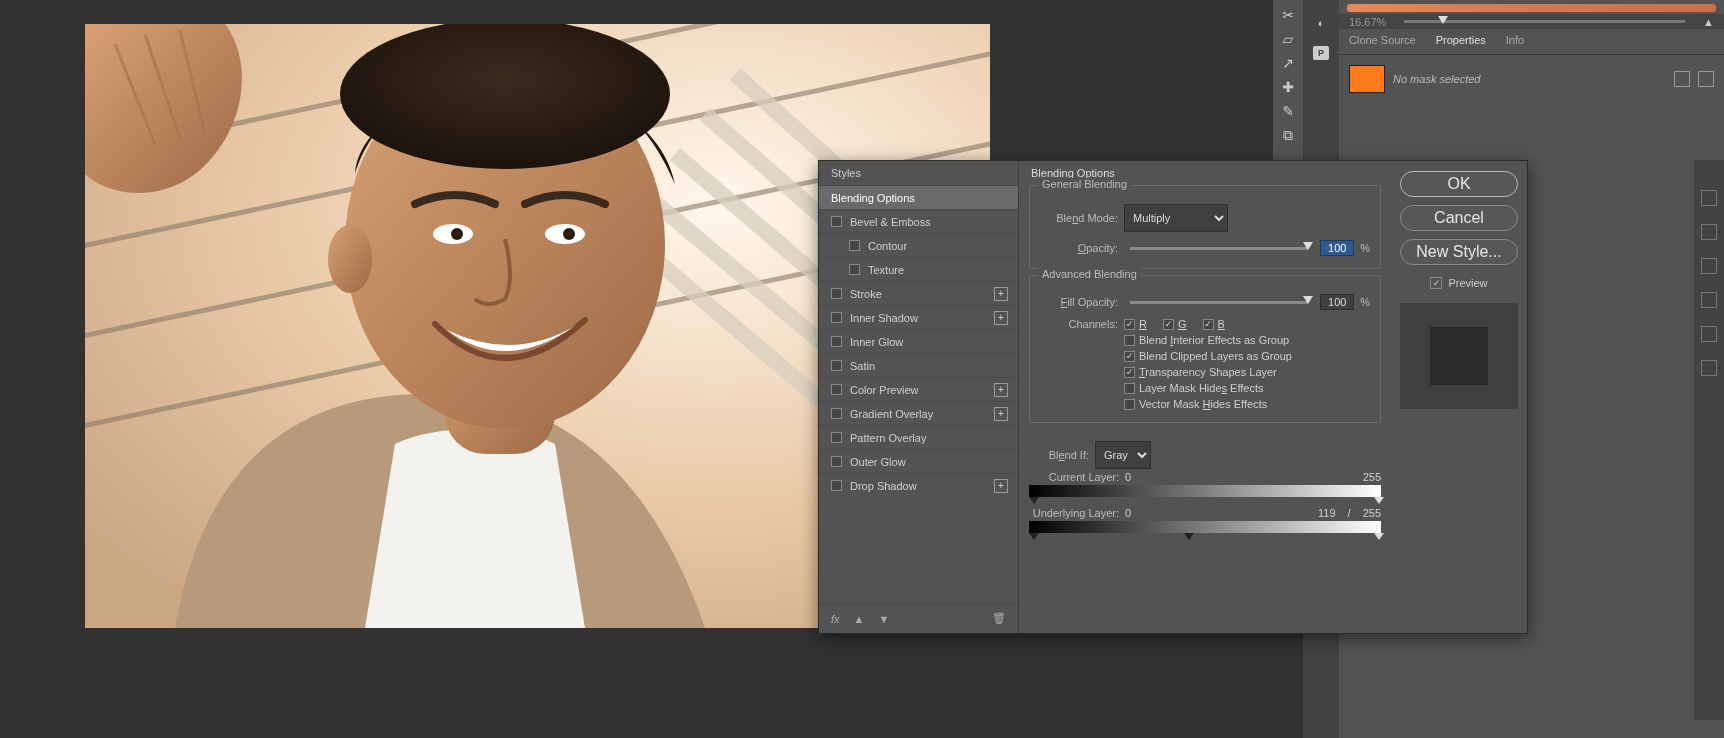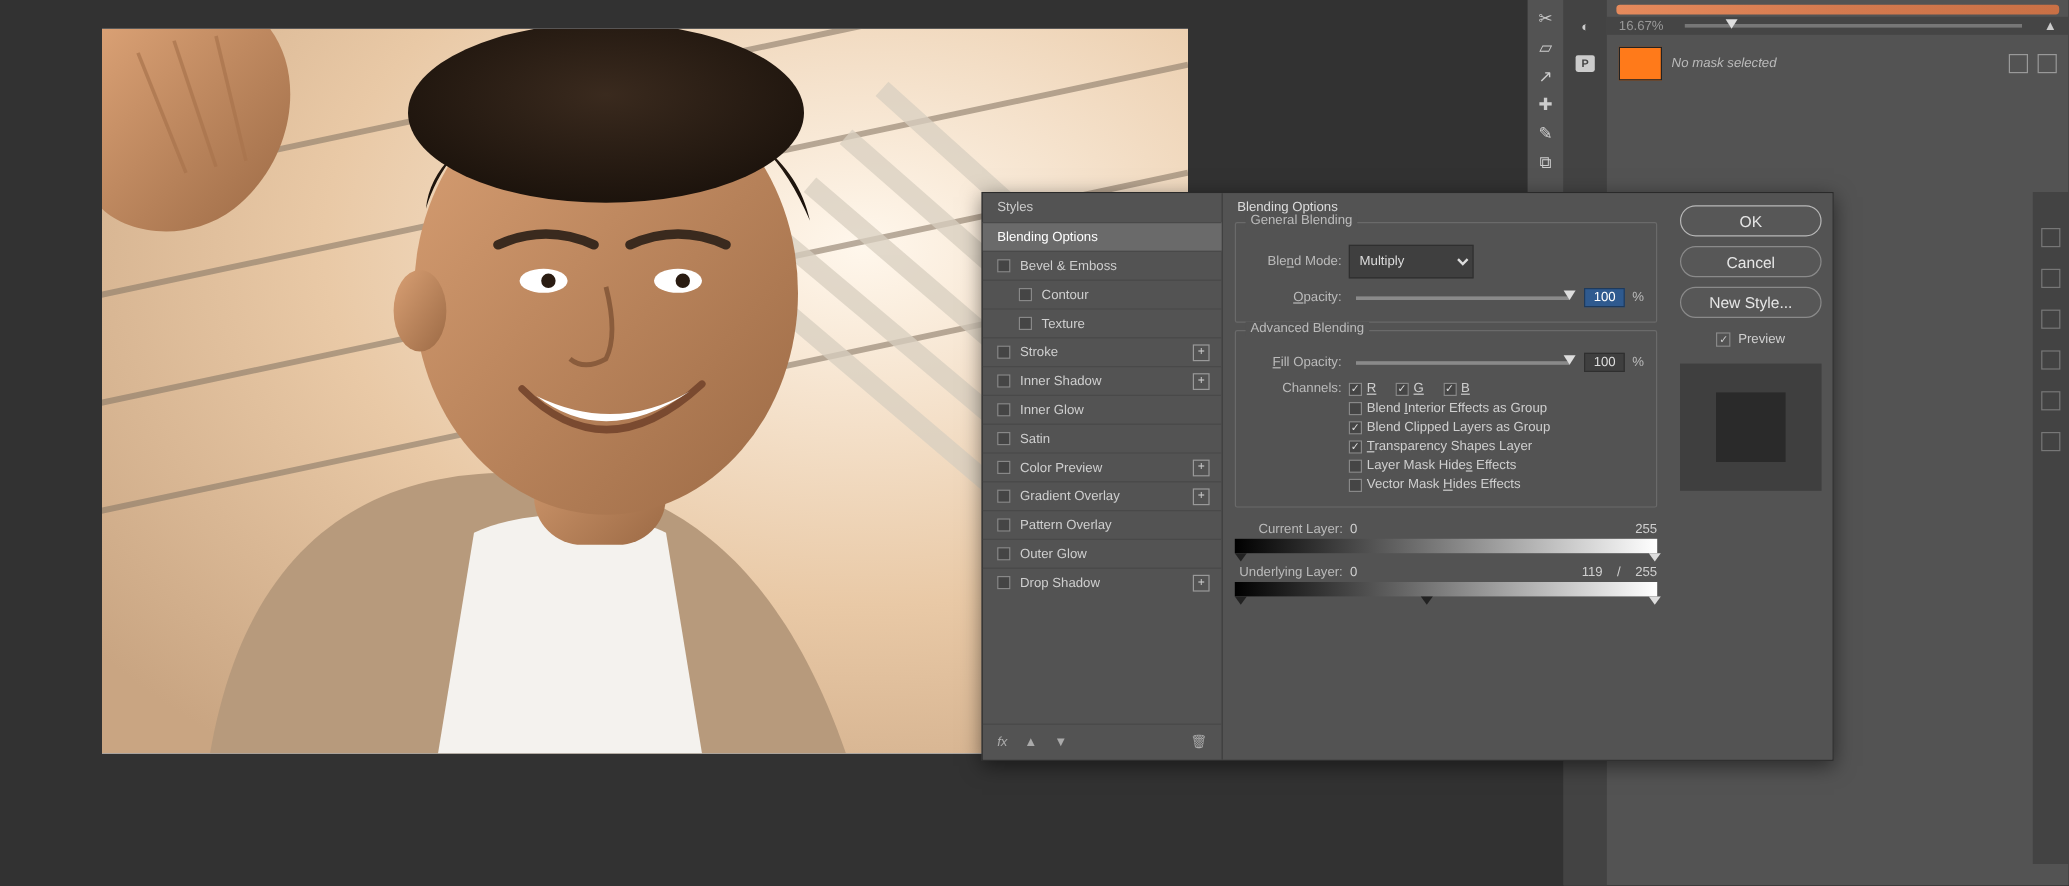--- a/index.html
+++ b/index.html
@@ -131,21 +131,21 @@
   .adv-checks .row{margin-top:4px;}
   .blendif{margin:10px 10px 0 10px;}
   .gradient-bar{height:12px;background:linear-gradient(90deg,#000,#fff);position:relative;margin-top:2px;}
   .tri{position:absolute;width:0;height:0;border-left:5px solid transparent;border-right:5px solid transparent;}
   .tri.bot{bottom:-7px;border-top:7px solid #222;}
   .tri.white{border-top-color:#ddd;border-bottom-color:#ddd;}
   .nums-row{display:flex;align-items:center;gap:6px;margin-top:2px;}
   .btn-col{
     width:136px;padding:10px 12px;display:flex;flex-direction:column;align-items:center;gap:8px;
   }
-  .btn{height:26px;width:118px;border:1px solid #8a8a8a;border-radius:13px;background:#575757;color:#e6e6e6;display:flex;align-items:center;justify-content:center;font-size:13px;cursor:pointer;}
+  .btn{height:26px;width:118px;border:1px solid #8a8a8a;border-radius:13px;background:#575757;color:#e6e6e6;display:flex;align-items:center;justify-content:center;font-size:16px;cursor:pointer;}
   .btn.primary{border-color:#b8b8b8;}
   .prev-chk{display:flex;align-items:center;gap:6px;margin-top:4px;}
   .prev-box{margin-top:6px;width:118px;height:106px;background:#3f3f3f;display:flex;align-items:center;justify-content:center;}
   .prev-inner{width:58px;height:58px;background:#2a2a2a;}
   .dlg-toprow{display:flex;flex-direction:column;}
 </style>
 </head>
 <body>
 
 <div class="canvas-area">
@@ -234,20 +234,25 @@
   </div>
   <div class="right-wide">
     <div class="nav-strip"></div>
     <div class="nav-top">
       <span class="zoom-pct">16.67%</span>
       <div style="flex:1;height:3px;background:#777;position:relative;margin:0 8px;">
         <div style="position:absolute;left:12%;top:-4px;width:0;height:0;border-left:5px solid transparent;border-right:5px solid transparent;border-top:8px solid #ddd;"></div>
       </div>
       <span style="color:#ccc;">▲</span>
     </div>
+    <div class="tabs-row">
+      <div class="tab">Clone Source</div>
+      <div class="tab active">Properties</div>
+      <div class="tab">Info</div>
+    </div>
     <div class="prop-body">
       <div class="mask-row">
         <div class="swatch"></div>
         <span style="font-style:italic;color:#bbb;">No mask selected</span>
         <div class="right-tiny-icons">
           <div class="tiny"></div>
           <div class="tiny"></div>
         </div>
       </div>
     </div>
@@ -408,20 +413,24 @@
           <div class="row">
               <label class="cbox">
                 <span class="bx"></span>
                 <span>Vector Mask <span class="u">H</span>ides Effects</span>
               </label>
             </div>
         </div>
       </div>
 
       <div class="blendif">
+        <div class="row">
+          <div class="lbl" style="width:60px;">Bl<span class="u">e</span>nd If:</div>
+          <select class="dd" style="width:56px;"><option>Gray</option></select>
+        </div>
         <div class="nums-row">
           <div class="lbl" style="width:90px;text-align:right;">Current Layer:</div>
           <span>0</span>
           <span style="flex:1"></span>
           <span>255</span>
         </div>
         <div class="gradient-bar">
           <div class="tri bot" style="left:0%;"></div>
           <div class="tri bot white" style="left:98%;"></div>
         </div>

